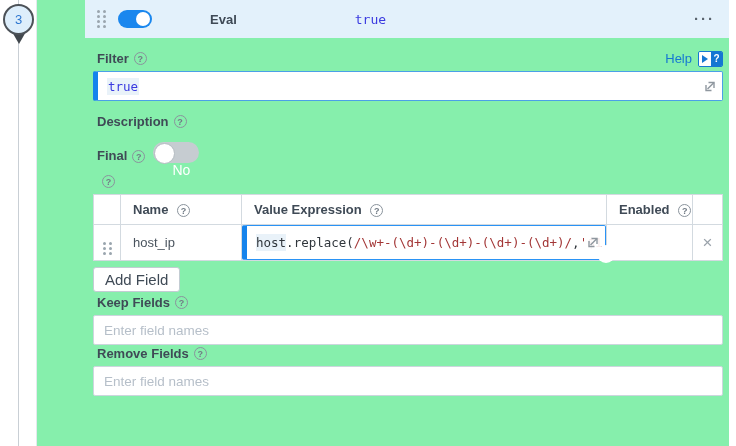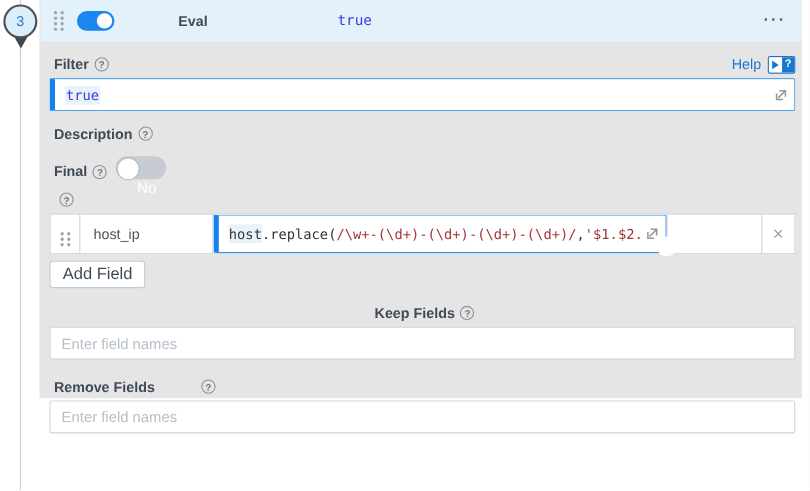--- a/index.html
+++ b/index.html
@@ -10,22 +10,22 @@
   
   .rail-line { position: absolute; left: 18px; top: 0; bottom: 0; width: 1px; background: #c9cfd5; }
   .pin { position: absolute; left: 3px; top: 4px; width: 32px; height: 46px; }
   .pin-tip { position: absolute; left: 8px; top: 26px; width: 0; height: 0;
     border-left: 8px solid transparent; border-right: 8px solid transparent; border-top: 14px solid #41474d; }
   .pin-circle { position: absolute; left: 0; top: 0; width: 31px; height: 31px; border-radius: 50%;
     background: #ddeefb; border: 2px solid #4c5258; color: #2e77d0; font-size: 13px;
     display: flex; align-items: center; justify-content: center; }
 
   
-  .panel { position: absolute; left: 36px; top: 0; width: 693px; height: 362px; background: #e5e5e5;
-    border-left: 1px solid #e4e9ed; }
+  .panel { position: absolute; left: 36px; top: 0; width: 693px; height: 446px; background: #86efac;
+    border-left: 1px solid #e4e9ed; padding-left: 48px; }
   .panel-header { height: 38px; background: #e3f1fb; display: flex; align-items: center; padding: 0 14px 0 12px; }
   .hdr-name { margin-left: 58px; font-size: 13px; font-weight: 700; color: #3f4a56; }
   .hdr-preview { margin-left: 118px; font-family: "DejaVu Sans Mono", monospace; font-size: 13px; color: #3a3ae0; }
   .hdr-spacer { flex: 1; }
   .hdr-menu { color: #5a646e; font-size: 15px; font-weight: 700; letter-spacing: 2px; cursor: pointer; line-height: 10px; }
 
   
   .drag { display: grid; grid-template-columns: 3px 3px; grid-gap: 2px 3px; cursor: grab; }
   .drag i { width: 3px; height: 3px; border-radius: 50%; background: #9aa5ae; }
 
@@ -163,20 +163,36 @@
             <span>No</span>
           </span>
       </div>
 
       
       <div class="label-row" style="margin-top:10px;">
         <span class="qmark">?</span>
       </div>
       <table class="fields">
         <tbody>
+            <tr>
+          <th class="col-drag"></th>
+          <th class="col-name">
+            <span>Name</span>
+            <span class="qmark">?</span>
+          </th>
+          <th class="col-expr">
+            <span>Value Expression</span>
+            <span class="qmark">?</span>
+          </th>
+          <th class="col-enabled">
+            <span>Enabled</span>
+            <span class="qmark">?</span>
+          </th>
+          <th class="col-close"></th>
+        </tr>
         <tr>
           <td class="cell-drag">
             <span class="drag">
                   <i></i>
                   <i></i>
                   <i></i>
                   <i></i>
                   <i></i>
                   <i></i>
                 </span>
@@ -197,28 +213,28 @@
           <td class="cell-enabled">
             <span class="toggle-yes"><span>Yes</span></span>
           </td>
           <td class="cell-close">×</td>
         </tr>
       </tbody>
         </table>
       <button class="add-btn">Add Field</button>
 
       
-      <div class="label-row" style="margin-top:14px;justify-content:center;">
+      <div class="label-row" style="margin-top:2px;">
         <span class="field-label">Keep Fields</span>
         <span class="qmark">?</span>
       </div>
       <input class="text-input" placeholder="Enter field names" style="">
 
       
-      <div class="label-row" style="margin-top:16px;gap:37px;">
+      <div class="label-row" style="margin-top:0;">
         <span class="field-label">Remove Fields</span>
         <span class="qmark">?</span>
       </div>
       <input class="text-input" placeholder="Enter field names" style="">
 
     </div>
   </div>
 </div>
 
 </body></html>

